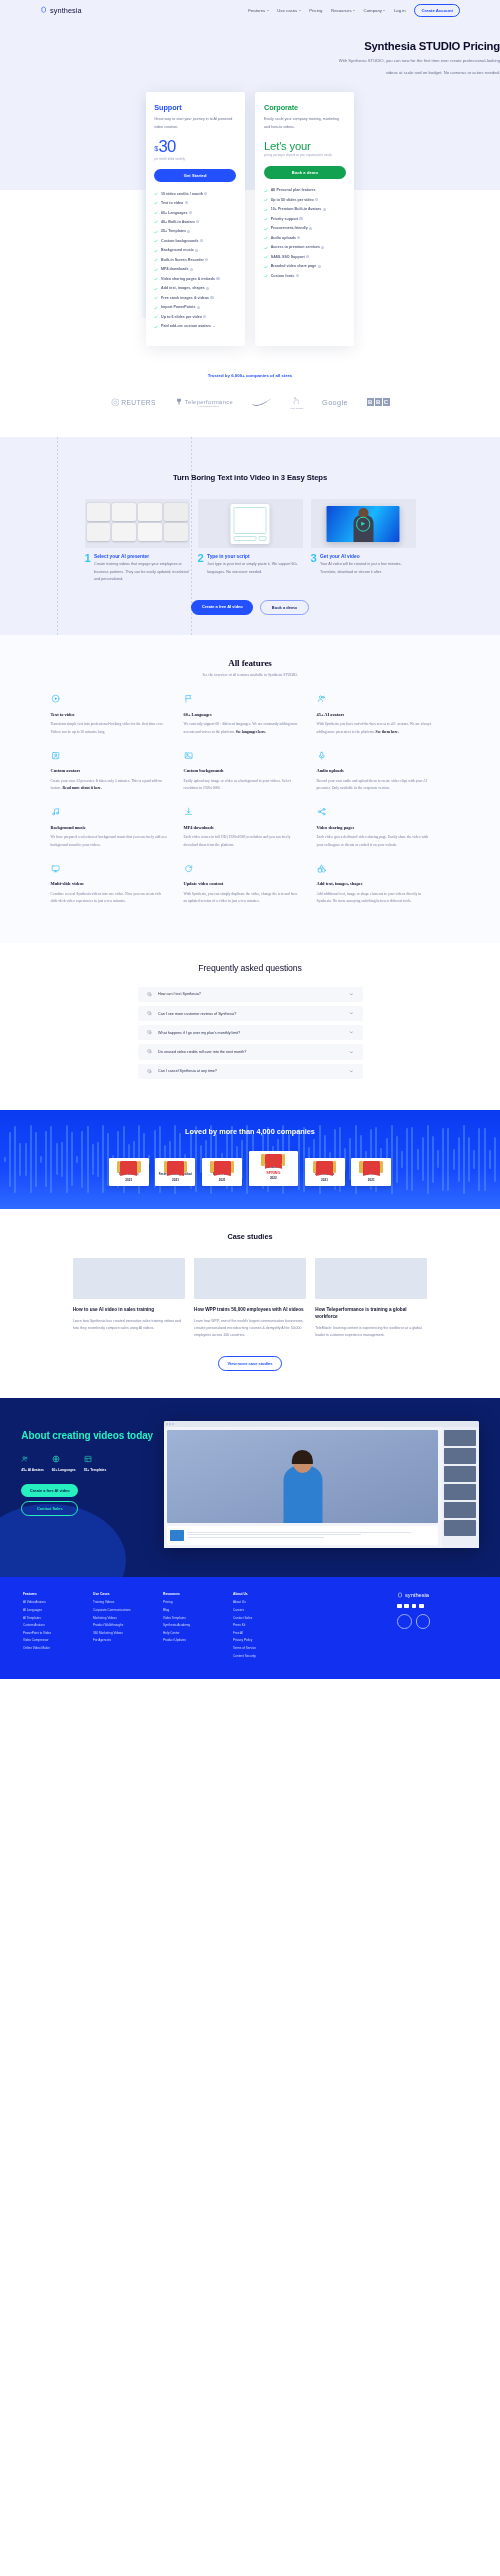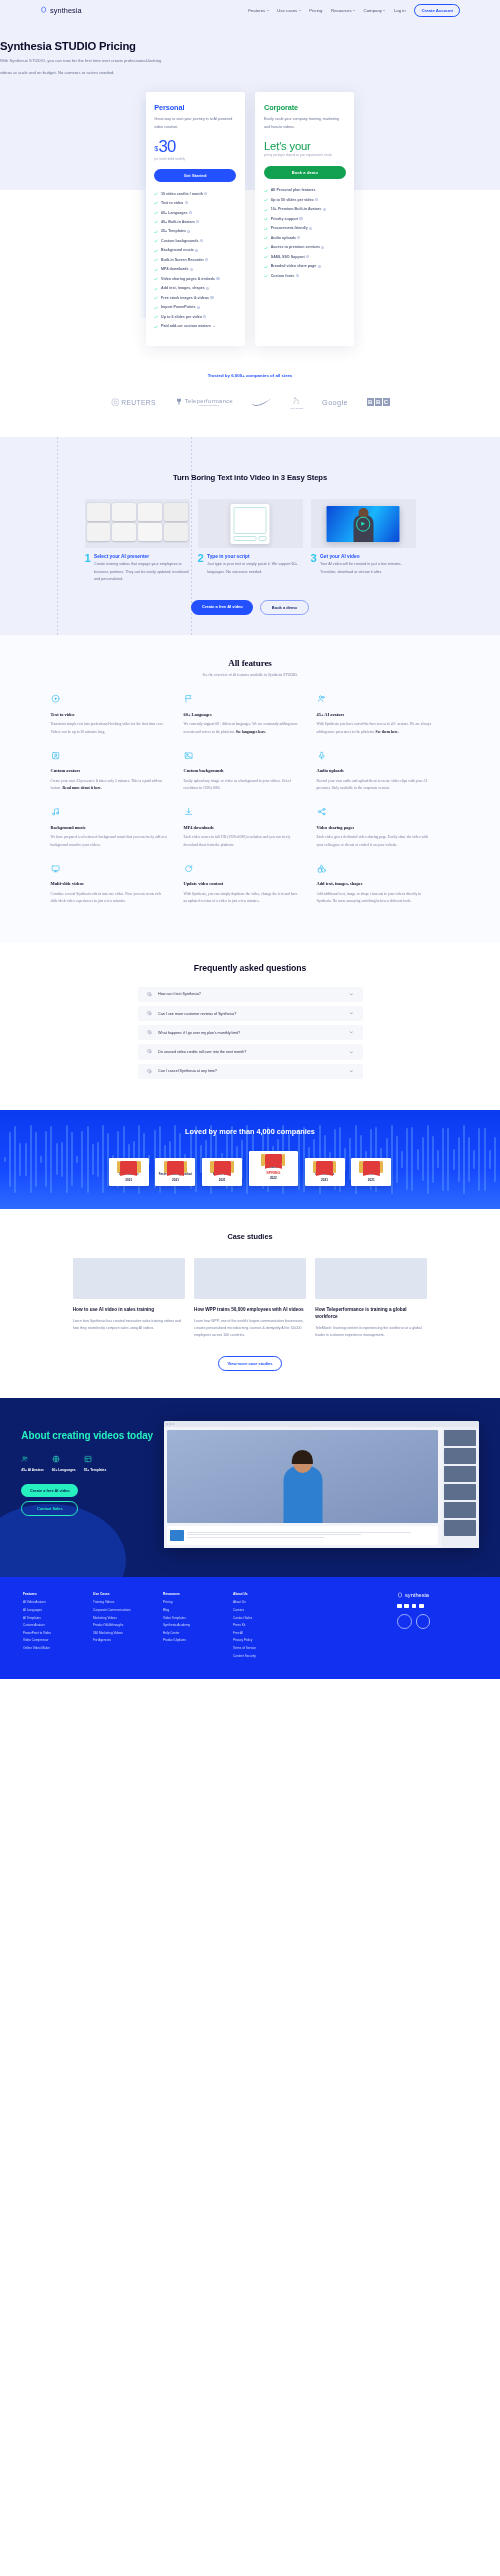--- a/index.html
+++ b/index.html
@@ -25,21 +25,21 @@
   .brand-name { font-size: 7.3px; letter-spacing: 0.1px; color: #101041; font-weight: 400;}
   .nav-links { margin-left: auto; display: flex; align-items: center; gap: 8.7px; }
   .nav-link { font-size: 4.3px; color: #4a5070; display: flex; align-items: center; gap: 1.3px; white-space: nowrap;}
   .caret { width: 0; height: 0; border-left: 1.5px solid transparent; border-right: 1.5px solid transparent; border-top: 1.9px solid #7b81a0;}
   .nav-cta {
     font-size: 4.3px; font-weight: 700; color: #2351ff; border: 0.7px solid #2351ff;
     border-radius: 13.3px; padding: 3px 6px; white-space: nowrap;
   }
 
   
-  .hero { background: #eef1fb; padding: 20px 0 0; text-align: left; }
+  .hero { background: #eef1fb; padding: 20px 0 0; text-align: right; }
   .hero h1 { font-size: 11.3px; letter-spacing: -0.2px; color: #0d0d2b; font-weight: 700; }
   .hero p { font-size: 4.2px; color: #6b7192; line-height: 1.9; margin-top: 4.7px; }
 
   
   .pricing-wrap { position: relative; background: linear-gradient(#eef1fb 0%, #eef1fb 42%, #ffffff 42%, #ffffff 100%); padding: 14.7px 0 0;}
   .cards { display: flex; justify-content: center; gap: 10.7px; }
   .card { width: 99px; background:#fff; border-radius: 2px; box-shadow: 0 2.7px 16px rgba(30,40,90,.10); padding: 10.7px 8.7px 12px; }
   .card.shadow-left { position:relative; }
   .card.shadow-left::before{
     content:""; position:absolute; left:-6px; top:9.3px; bottom:28px; width:6px;
@@ -68,21 +68,21 @@
   .info-dot {
     display:inline-block; width: 3.1px; height: 3.1px; border-radius: 50%;
     background: #c3cbe6; color:#fff; font-size: 2.1px; line-height: 3.1px;
     text-align:center; vertical-align: 0.7px; margin-left: 1.3px; font-weight:700;
   }
 
   
   .trusted { text-align: center; padding: 27px 0 0; background:#fff;}
   .trusted-title { font-size: 4.4px; color: #2351ff; font-weight: 700; }
   .logos { display: flex; justify-content: center; align-items: center; gap: 18.7px; margin-top: 17.3px; color: #7e8cb0;}
-  .logo { display:flex; align-items:center; gap:2px; opacity:.85;}
+  .logo { display:flex; align-items:flex-end; gap:2px; opacity:.85;}
   .logo-txt { font-size: 6.7px; font-weight: 400; letter-spacing: 0.4px;}
   .logo-sub { font-size: 1.7px; letter-spacing: 0.1px;}
   .bbc-box { display:flex; gap:1px; }
   .bbc-box span { background:#7e8cb0; color:#fff; font-size:6px; font-weight:700; padding: 0 1.3px; line-height: 8.7px;}
 
   
   .steps-sec { background:#eef1fb; margin-top: 28px; padding: 36px 0 20px; position:relative;}
   .steps-sec::before, .steps-sec::after{
     content:""; position:absolute; top:0; bottom:0; width:0.7px;
     background: repeating-linear-gradient(#c9d0e8 0 2px, transparent 2px 4px);
@@ -124,21 +124,21 @@
   .allfeat .sub { text-align:center; font-size: 3.7px; color:#7a melhor; color:#7a80a0; margin-top: 4.7px;}
   .feat-grid { display:grid; grid-template-columns: repeat(3, 133px); justify-content:center; gap: 4px 0px; margin-top: 17.3px; padding: 0 40px;}
   .fcell { padding-right: 14.7px; margin-bottom: 10.7px;}
   .ficon { width: 9.3px; height: 9.3px; color: #2bb8f5; margin-bottom: 6px;}
   .fcell h3 { font-size: 4.4px; font-weight:700; color:#11132e; margin-bottom: 4.7px;}
   .fcell p { font-size: 3.7px; color:#7a80a0; line-height: 2.0;}
   .fcell p b { color:#11132e; font-weight:700;}
 
   
   .faq { background:#fff; padding: 20px 0 27px;}
-  .faq h2 { text-align:center; font-size: 8.7px; font-weight:700; color:#0d0d2b; letter-spacing:-0.1px;}
+  .faq h2 { text-align:center; font-size: 8.7px; font-weight:400; color:#0d0d2b; letter-spacing:-0.1px;}
   .faq-list { width: 225px; margin: 13.3px auto 0;}
   .faq-item {
     background:#f6f7fb; border-radius: 2px; height: 15.3px; margin-bottom: 4px;
     display:flex; align-items:center; padding: 0 9.3px; gap: 6px;
   }
   .faq-q { font-size: 3.7px; color:#2b3050; flex:1;}
   .q-icon { width: 5.3px; height: 5.3px; color:#6b7192;}
   .chev { width: 4.7px; height: 4.7px; color:#3c4160;}
 
   
@@ -252,21 +252,21 @@
   <div class="hero">
     <h1>Synthesia STUDIO Pricing</h1>
     <p>With Synthesia STUDIO, you can now for the first time ever create professional-looking</p>
     <p>videos at scale and on budget. No cameras or actors needed.</p>
   </div>
 
   <div class="pricing-wrap">
     <div class="cards">
 
       <div class="card shadow-left">
-        <h2 class="blue">Personal</h2>
+        <h2 class="blue">Support</h2>
         <div class="desc">Great way to start your journey in to AI powered video creation.</div>
         <div class="price-row">
           <span class="price-cur">$</span>
           <span class="price-num">30</span>
         </div>
         <div class="price-note">per month billed monthly</div>
         <a class="btn blue">Get Started</a>
         <div class="feat-list" id="feat-personal">
             <div class="feat">
               <svg class="tick" viewBox="0 0 24 24" fill="none" stroke="currentColor" stroke-width="3.4" stroke-linecap="round" stroke-linejoin="round">

